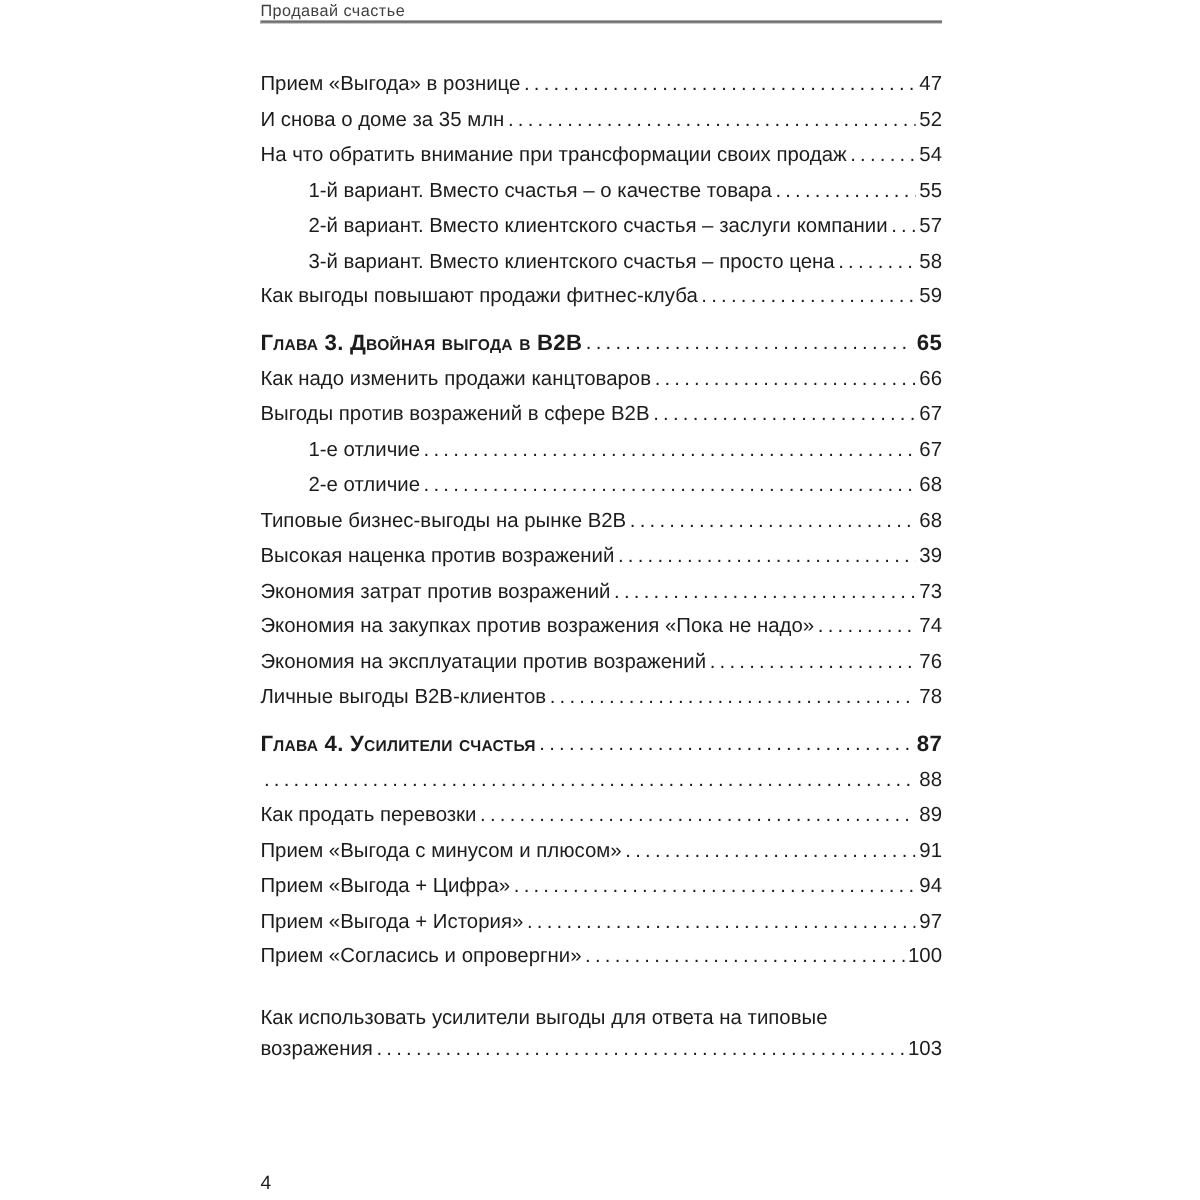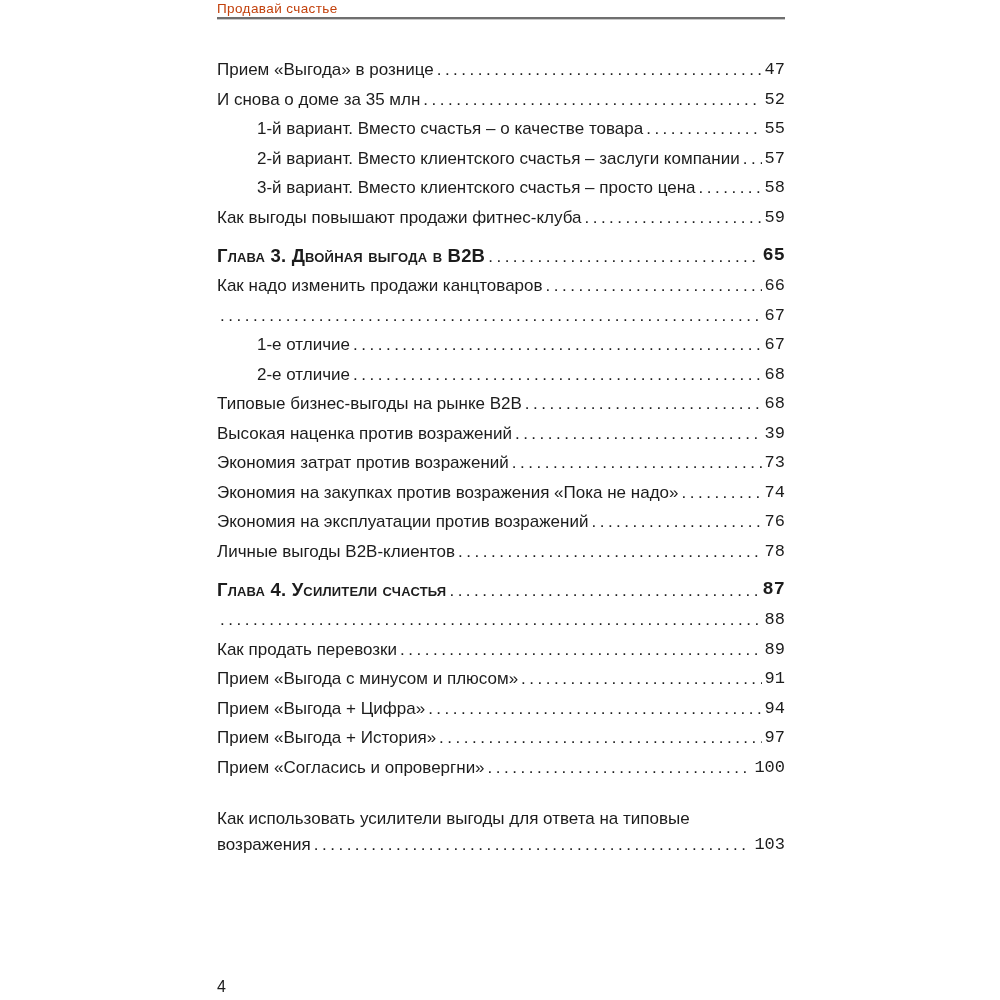--- a/index.html
+++ b/index.html
@@ -4,67 +4,72 @@
 <style>
   html,body{margin:0;padding:0;}
   body{
     width:1000px;height:1000px;background:#ffffff;position:relative;
     font-family:"Liberation Sans","DejaVu Sans",sans-serif;color:#1c1c1c;
     overflow:hidden;
   }
   .page{position:absolute;inset:0;}
   .running-head{
     position:absolute;left:217px;top:1px;width:568px;
-    font-size:13.5px;letter-spacing:.4px;color:#c2410c;
+    font-size:13.5px;letter-spacing:.4px;color:#404040;
   }
   .header-rule{
     position:absolute;left:217px;top:17px;width:568px;height:2px;
     background:#6f6f6f;border-bottom:1px solid #c9c9c9;
   }
   .toc{position:absolute;left:217px;top:60px;width:568px;}
   .row{
-    display:flex;align-items:flex-start;
+    display:flex;align-items:flex-end;
     font-size:17px;line-height:19px;margin-bottom:10.5px;
   }
   .row.indent{padding-left:40px;}
   .row.chapter{
     margin-top:19px;font-weight:bold;font-variant:small-caps;
     font-size:18.5px;letter-spacing:.2px;
   }
   .row.wrap1{margin-bottom:7px;margin-top:32px;}
   .t{flex:0 1 auto;}
   .leader{
     flex:1 1 16px;overflow:hidden;white-space:nowrap;
     margin:0 3px;min-width:10px;
   }
   .leader::after{
     content:"..........................................................................................................................";
     letter-spacing:3.5px;font-size:17px;font-weight:normal;font-variant:normal;
     color:#1c1c1c;
   }
-  .pg{flex:0 0 auto;font-variant:normal;font-family:Liberation Mono, monospace;}
+  .pg{flex:0 0 auto;font-variant:normal;}
   .row.chapter .pg{font-weight:bold;}
   .folio{position:absolute;left:217px;top:978px;font-size:16px;color:#1c1c1c;}
 </style>
 </head>
 <body>
 
 <div class="page">
   <div class="running-head">Продавай счастье</div>
   <div class="header-rule"></div>
   <main class="toc">
       <div class="row">
         <span class="t">Прием «Выгода» в рознице</span>
         <span class="leader"></span>
         <span class="pg">47</span>
       </div>
       <div class="row">
         <span class="t">И снова о доме за 35 млн</span>
         <span class="leader"></span>
         <span class="pg">52</span>
+      </div>
+      <div class="row">
+        <span class="t">На что обратить внимание при трансформации своих продаж</span>
+        <span class="leader"></span>
+        <span class="pg">54</span>
       </div>
       <div class="row indent">
         <span class="t">1-й вариант. Вместо счастья – о качестве товара</span>
         <span class="leader"></span>
         <span class="pg">55</span>
       </div>
       <div class="row indent">
         <span class="t">2-й вариант. Вместо клиентского счастья – заслуги компании</span>
         <span class="leader"></span>
         <span class="pg">57</span>
@@ -83,20 +88,21 @@
         <span class="t">Глава 3. Двойная выгода в B2B</span>
         <span class="leader"></span>
         <span class="pg">65</span>
       </div>
       <div class="row">
         <span class="t">Как надо изменить продажи канцтоваров</span>
         <span class="leader"></span>
         <span class="pg">66</span>
       </div>
       <div class="row">
+        <span class="t">Выгоды против возражений в сфере B2B</span>
         <span class="leader"></span>
         <span class="pg">67</span>
       </div>
       <div class="row indent">
         <span class="t">1-е отличие</span>
         <span class="leader"></span>
         <span class="pg">67</span>
       </div>
       <div class="row indent">
         <span class="t">2-е отличие</span>

